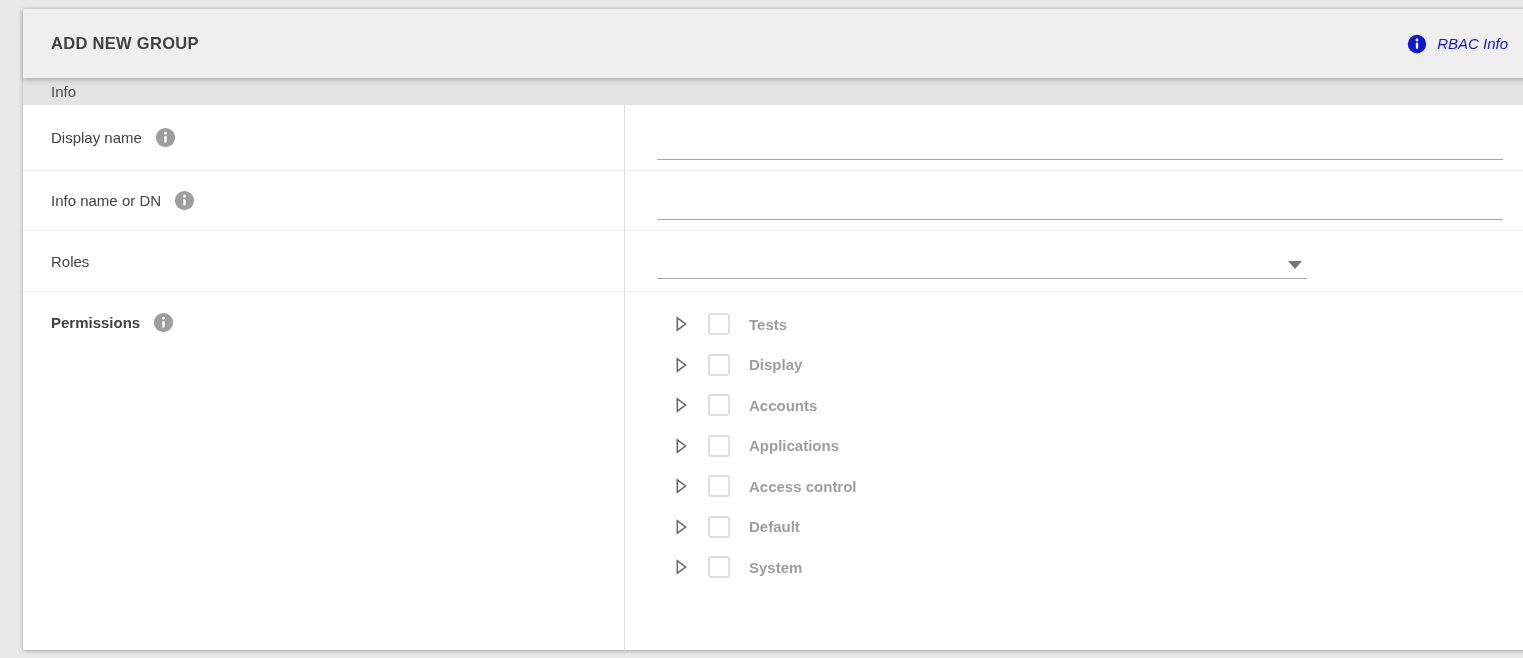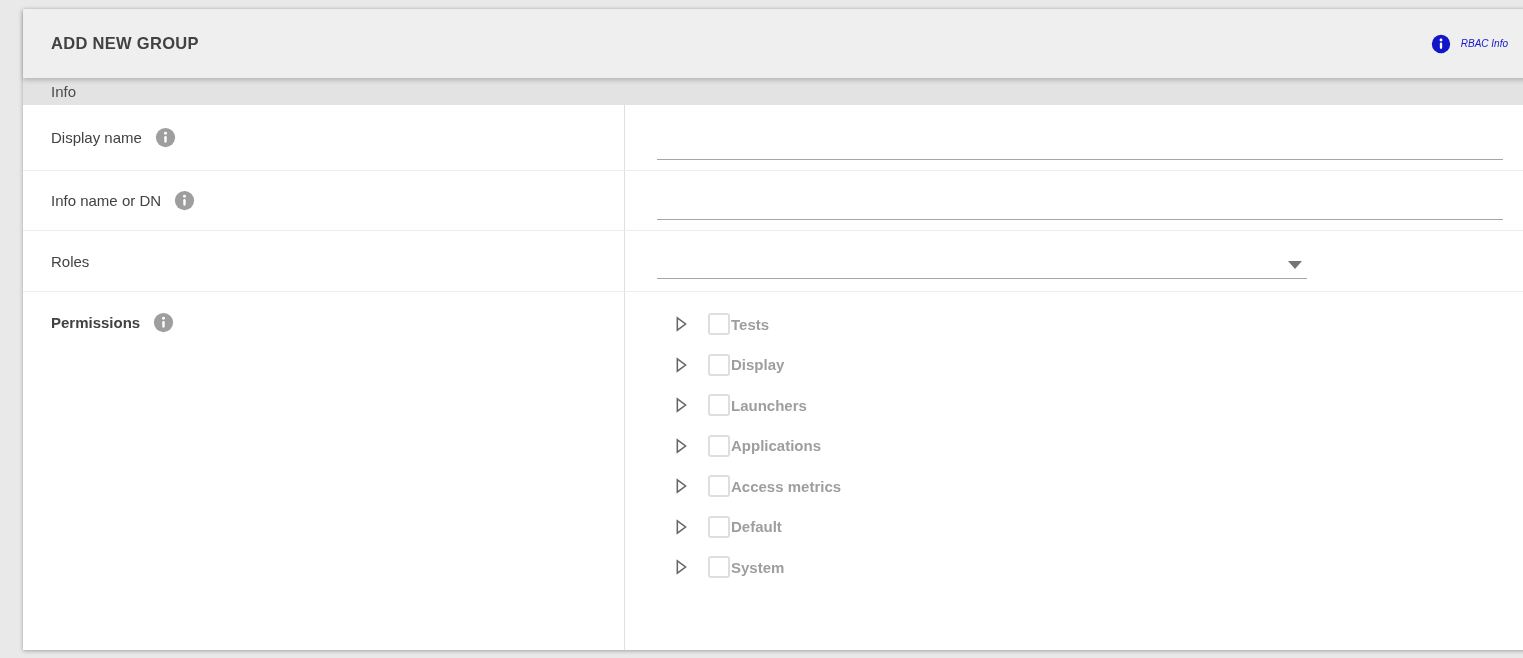--- a/index.html
+++ b/index.html
@@ -38,21 +38,21 @@
     letter-spacing: 0.3px;
     color: #424242;
   }
   .rbac-link {
     display: flex;
     align-items: center;
     gap: 10px;
     cursor: pointer;
   }
   .rbac-link .label {
-    font-size: 10px;
+    font-size: 15px;
     font-style: italic;
     color: #1216c9;
   }
   .info-ic { width: 20px; height: 20px; display: block; }
   
   .section-bar {
     height: 27px;
     background: #e3e3e3;
     display: flex;
     align-items: center;
@@ -135,21 +135,21 @@
   .checkbox {
     width: 22px; height: 22px;
     border: 2px solid #dedede;
     border-radius: 3px;
     background: #fff;
     margin-left: 16px;
     cursor: pointer;
     flex: 0 0 auto;
   }
   .tree-label {
-    margin-left: 1px;
+    margin-left: 19px;
     font-size: 15px;
     color: #9e9e9e;
   }
 </style>
 </head>
 <body>
 
 <div class="panel">
 
   <div class="header">
@@ -236,37 +236,37 @@
           </svg>
           <span class="checkbox"></span>
           <span class="tree-label">Display</span>
         </div>
 
         <div class="tree-row">
           <svg class="expand-ic" viewBox="0 0 24 24">
             <path d="M8 5.2 L17 12 L8 18.8 Z" fill="none" stroke="#666666" stroke-width="1.7"></path>
           </svg>
           <span class="checkbox"></span>
-          <span class="tree-label">Launchers</span>
+          <span class="tree-label">Accounts</span>
         </div>
 
         <div class="tree-row">
           <svg class="expand-ic" viewBox="0 0 24 24">
             <path d="M8 5.2 L17 12 L8 18.8 Z" fill="none" stroke="#666666" stroke-width="1.7"></path>
           </svg>
           <span class="checkbox"></span>
           <span class="tree-label">Applications</span>
         </div>
 
         <div class="tree-row">
           <svg class="expand-ic" viewBox="0 0 24 24">
             <path d="M8 5.2 L17 12 L8 18.8 Z" fill="none" stroke="#666666" stroke-width="1.7"></path>
           </svg>
           <span class="checkbox"></span>
-          <span class="tree-label">Access metrics</span>
+          <span class="tree-label">Access control</span>
         </div>
 
         <div class="tree-row">
           <svg class="expand-ic" viewBox="0 0 24 24">
             <path d="M8 5.2 L17 12 L8 18.8 Z" fill="none" stroke="#666666" stroke-width="1.7"></path>
           </svg>
           <span class="checkbox"></span>
           <span class="tree-label">Default</span>
         </div>
 

